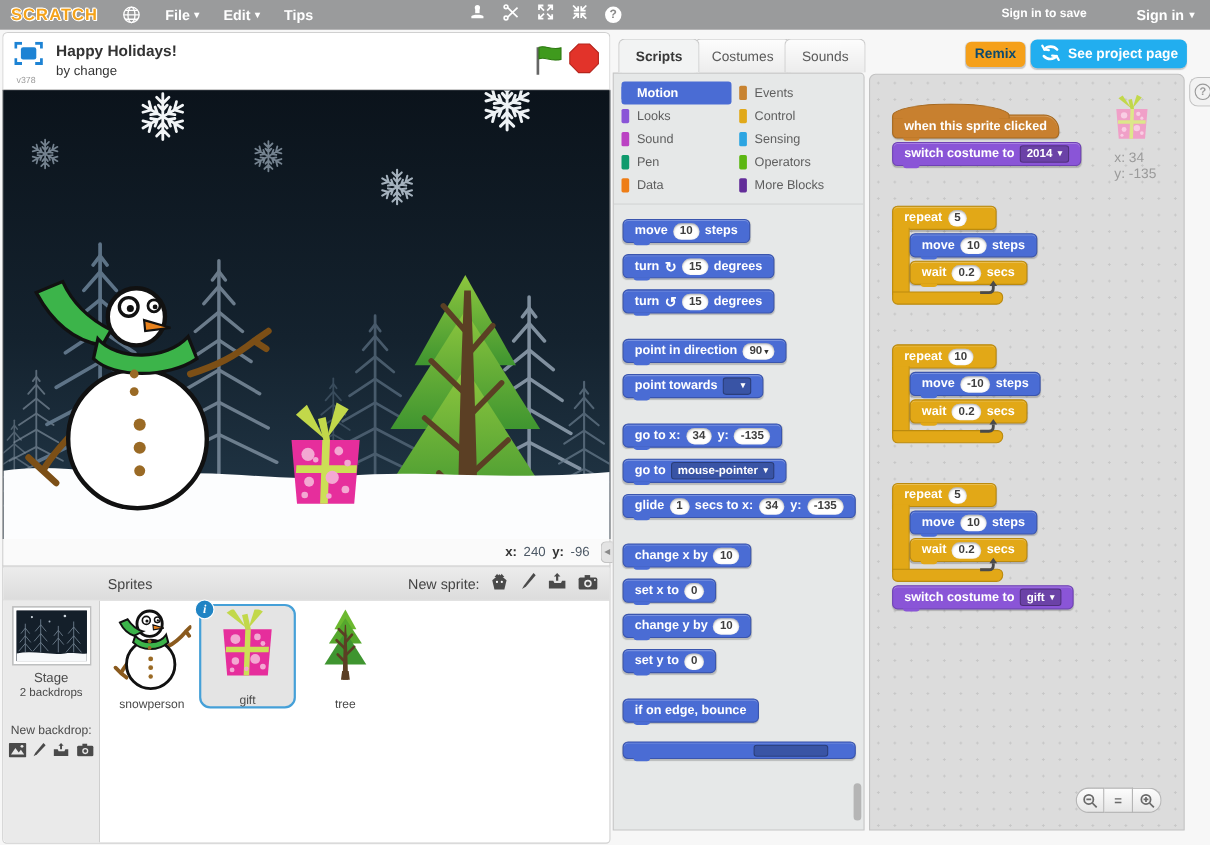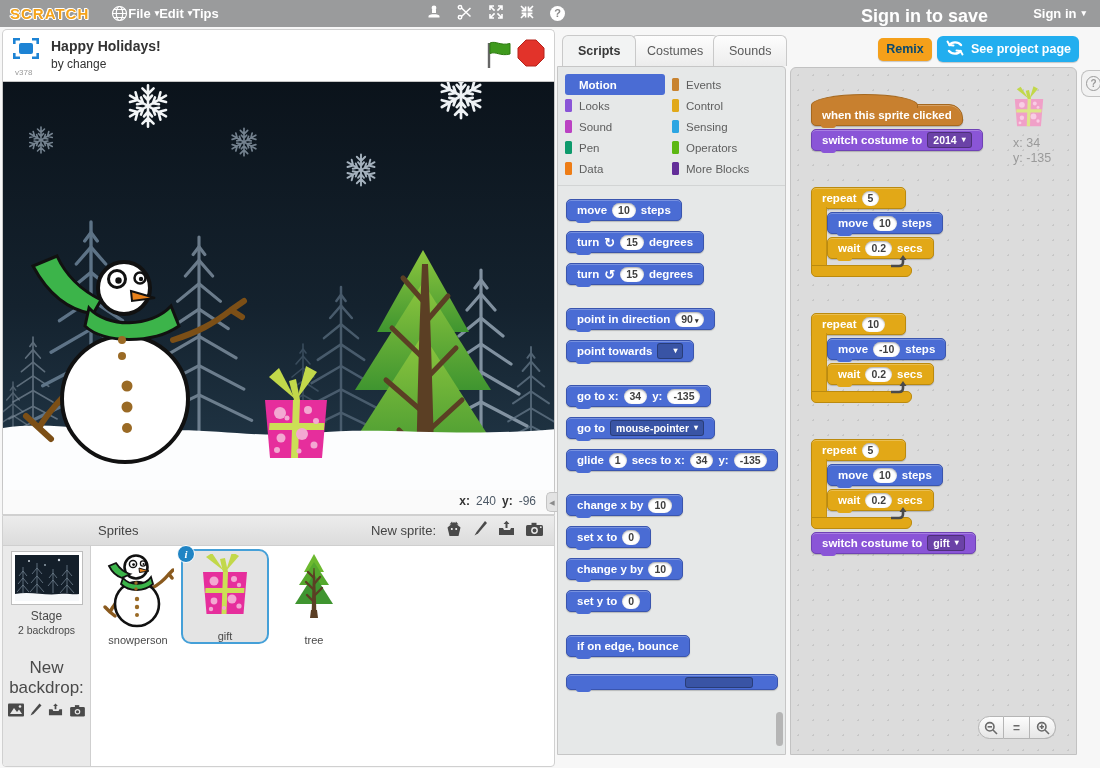--- a/index.html
+++ b/index.html
@@ -6,26 +6,26 @@
   html,body { width:1100px; height:768px; overflow:hidden; }
   body { font-family:"Liberation Sans", sans-serif; background:#f7f7f7; }
   #app { position:relative; width:1100px; height:768px; }
 
   
   #topbar { position:absolute; left:0; top:0; width:1100px; height:27px; background:#9a9b9c;
             display:flex; align-items:center; color:#fff; }
   .logo { font-weight:bold; font-size:15px; letter-spacing:1px; color:#f5a31a; margin-left:10px;
           text-shadow:-1px 0 #fff,1px 0 #fff,0 -1px #fff,0 1px #fff,1px 1px #fff,-1px -1px #fff;text-align:center; }
   .tb-globe { margin-left:22px; display:flex; align-items:center; }
-  .menu { font-size:13px; font-weight:bold; display:flex; align-items:center; gap:4px; cursor:default; }
+  .menu { margin-left:22px; font-size:13px; font-weight:bold; display:flex; align-items:center; gap:4px; cursor:default; }
   .caret { font-size:9px; line-height:1; }
   .tb-icons { position:absolute; left:426px; top:0; height:27px; display:flex; align-items:center; gap:15px; }
   .tb-help { width:15px; height:15px; background:#fff; border-radius:50%; color:#8a8a8a; font-size:11px;
              font-weight:bold; text-align:center; line-height:15px; }
-  .tb-right1 { position:absolute; right:112px; top:6px; font-size:18px; font-weight:bold; }
+  .tb-right1 { position:absolute; right:112px; top:6px; font-size:11px; font-weight:bold; }
   .tb-right2 { position:absolute; right:14px; top:6px; font-size:13px; font-weight:bold; display:flex; gap:5px; align-items:center; }
 
   
   #stage-header { position:absolute; left:2px; top:29px; width:553px; height:53px; background:#fff;
                   border:1px solid #d0d0d0; border-bottom:1px solid #c6c6c6; border-radius:5px 5px 0 0; }
   .fs-icon { position:absolute; left:10px; top:8px; }
   .fs-ver { position:absolute; left:12px; top:38px; font-size:8px; color:#9a9a9a; }
   .proj-title { position:absolute; left:48px; top:8px; font-size:14px; font-weight:bold; color:#333; }
   .proj-author { position:absolute; left:48px; top:27px; font-size:12px; color:#333; }
   .flag-btn { position:absolute; right:42px; top:10px; }
@@ -48,21 +48,21 @@
   .sp-header { position:absolute; left:0; top:0; width:100%; height:30px;
                background:linear-gradient(#ececec,#dcdcdc); border-bottom:1px solid #cfcfcf; }
   .sp-title { position:absolute; left:95px; top:7px; font-size:13px; color:#444; }
   .sp-new { position:absolute; right:10px; top:4px; display:flex; align-items:center; gap:9px; font-size:13px; color:#444; }
   .sp-leftcol { position:absolute; left:0; top:30px; bottom:0; width:88px; background:#eaeaea;
                 border-right:1px solid #cfcfcf; border-radius:0 0 0 4px; text-align:center; }
   .stage-thumb { margin:6px auto 0; width:70px; height:52px; border:3px solid #fff; outline:1px solid #bdbdbd;
                  background:#16222e; }
   .sp-stage-name { font-size:12px; color:#4a4a4a; margin-top:5px; }
   .sp-stage-info { font-size:10.5px; color:#4a4a4a; margin-top:1px; }
-  .sp-newbd { font-size:17px; color:#4a4a4a; margin-top:22px; }
+  .sp-newbd { font-size:11px; color:#4a4a4a; margin-top:22px; }
   .bd-icons { margin-top:5px; display:flex; justify-content:center; gap:5px; }
 
   .tile { position:absolute; width:78px; text-align:center; }
   .tile-name { font-size:11px; color:#4a4a4a; margin-top:2px; }
   .tile-sel { position:absolute; left:178px; top:33px; width:88px; height:95px; background:#e4e4e4;
               border:2px solid #45a0d8; border-radius:10px; text-align:center; }
   .info-badge { position:absolute; left:-6px; top:-6px; width:18px; height:18px; background:#2084c4;
                 border:1px solid #fff; border-radius:50%; color:#fff; font-size:11px; font-weight:bold;
                 font-family:"Liberation Serif", serif; font-style:italic; line-height:17px; text-align:center; }
 

